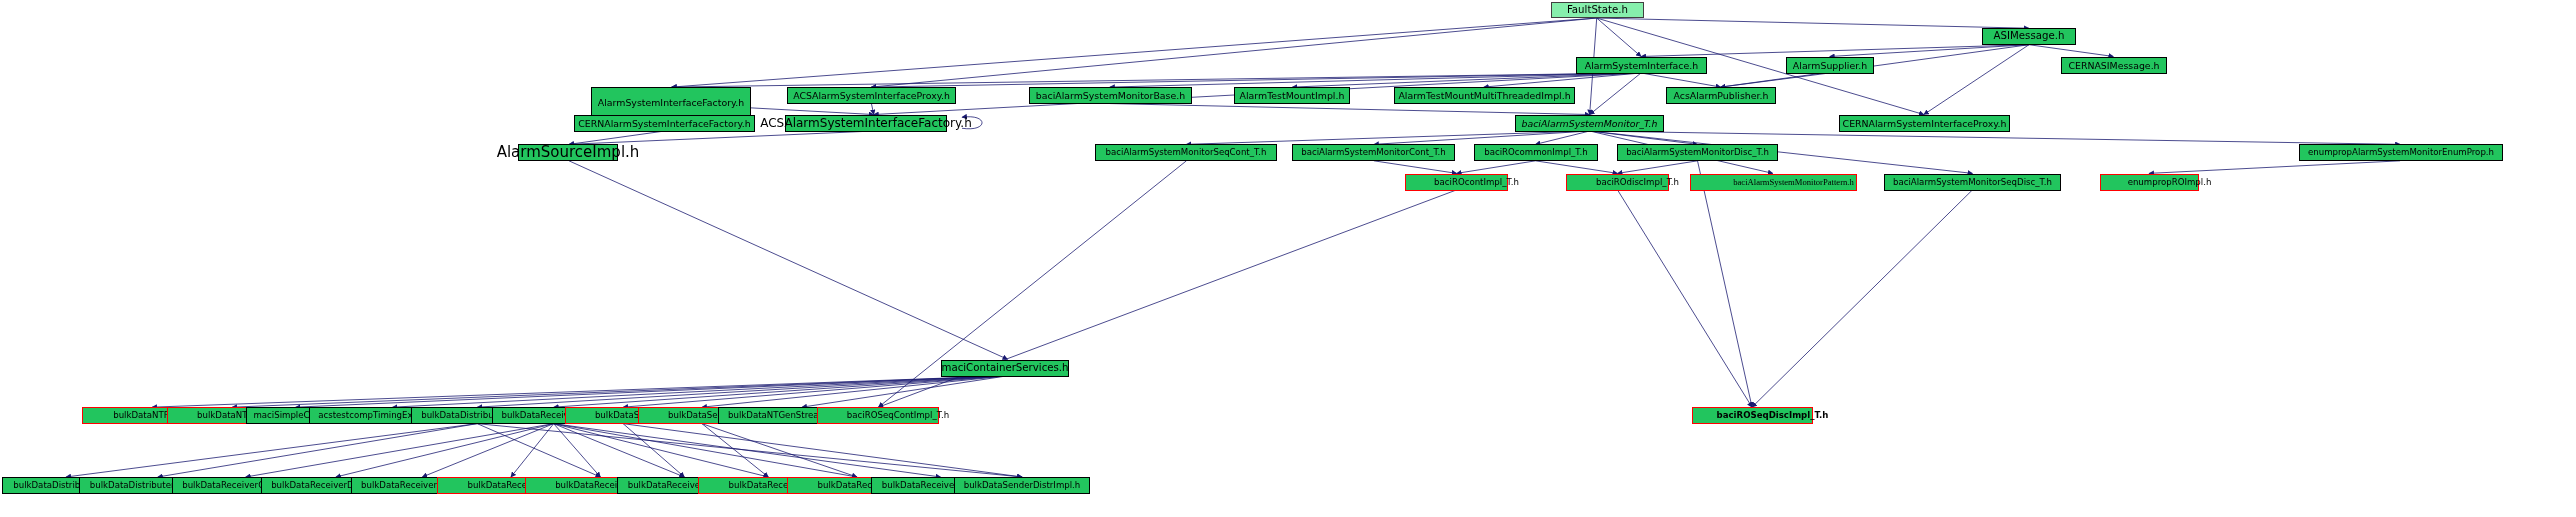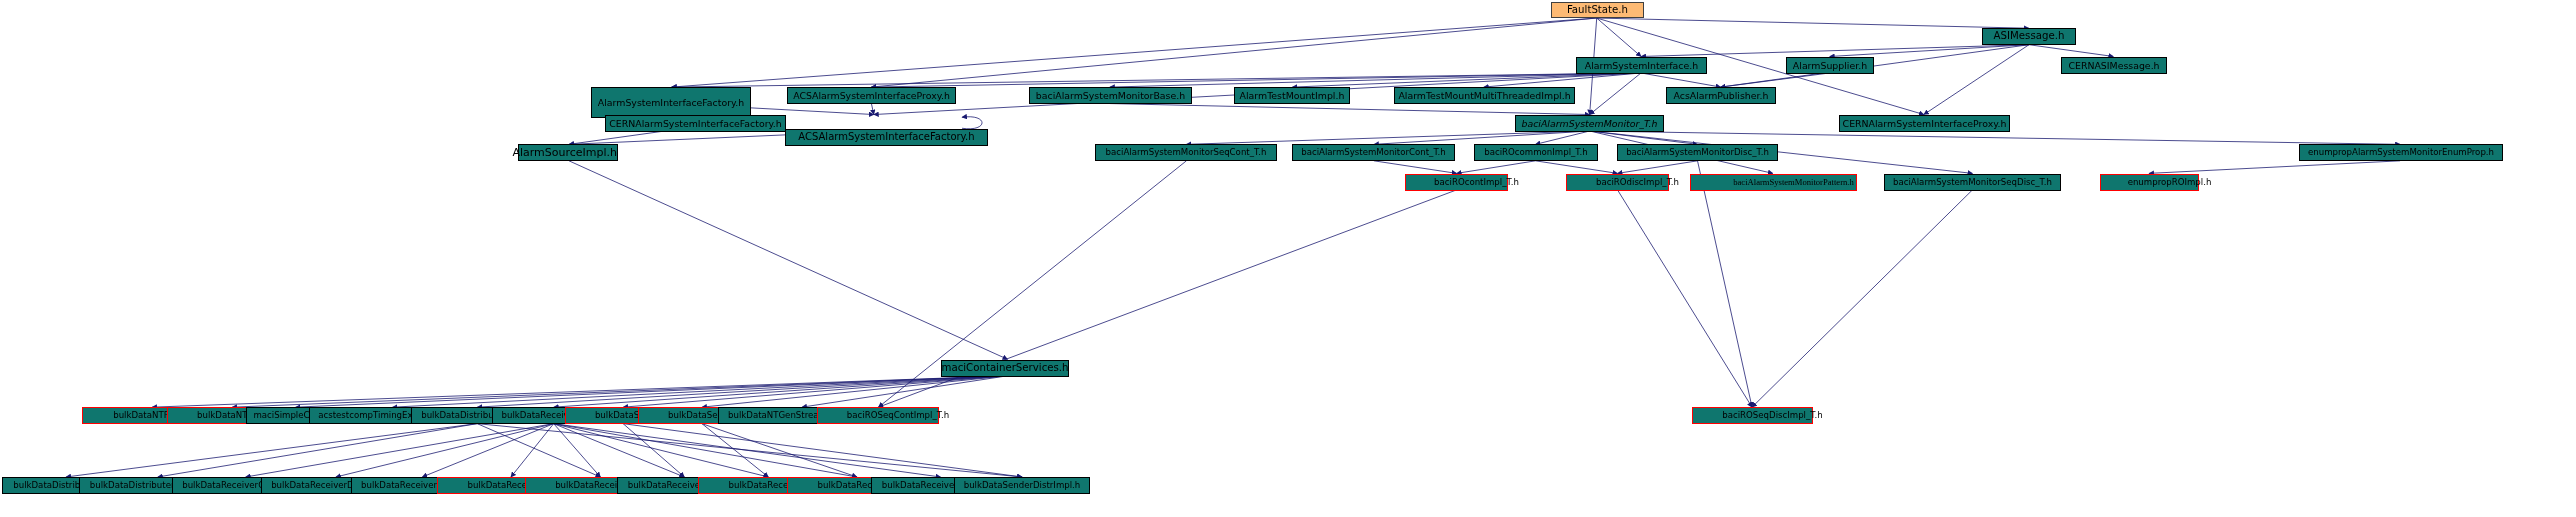--- a/index.html
+++ b/index.html
@@ -1,23 +1,23 @@
 <!DOCTYPE html>
 <html style="font-size:12.6px"><head>
 <meta charset="utf-8">
 <style>
   html,body{margin:0;padding:0;background:#ffffff;}
   body{font-family:"DejaVu Sans","Liberation Sans",sans-serif;}
   #graph-wrap{position:relative;width:2576px;height:517px;background:#fff;overflow:hidden;}
   svg#edges{position:absolute;left:0;top:0;width:2576px;height:517px;}
   .node{position:absolute;box-sizing:border-box;display:flex;align-items:center;justify-content:center;
-        background:#0f766e;border:0.8px solid #1a1a6e;color:#000;white-space:nowrap;}
+        background:#22c55e;border:0.8px solid #1a1a6e;color:#000;white-space:nowrap;}
   .node.black{border-color:#000000;}
   .node.red{border-color:#ff0000;padding-left:40px;}
-  .node.root{background:#fdba74;border-color:#404040;}
+  .node.root{background:#86efac;border-color:#404040;}
   .node span{display:block;line-height:1;}
 </style>
 </head>
 <body>
 
 <div id="graph-wrap">
   <svg id="edges" xmlns="http://www.w3.org/2000/svg" viewBox="0 0 3281 659" width="2576" height="517">
     <defs>
       <marker id="arrow" viewBox="0 0 10 10" refX="9" refY="5" markerWidth="7" markerHeight="7" orient="auto-start-reverse">
         <path d="M 0 0 L 10 5 L 0 10 z" fill="#191970"></path>
@@ -124,33 +124,33 @@
       </div>
       <div class="node black" style="left: 1234px; top: 87px; width: 116px; height: 16.5px; font-size: 9.4px;">
         <span>AlarmTestMountImpl.h</span>
       </div>
       <div class="node black" style="left: 1394px; top: 87px; width: 181px; height: 16.5px; font-size: 9.4px;">
         <span>AlarmTestMountMultiThreadedImpl.h</span>
       </div>
       <div class="node black" style="left: 1666px; top: 87px; width: 110px; height: 16.5px; font-size: 9.4px;">
         <span>AcsAlarmPublisher.h</span>
       </div>
-      <div class="node black" style="left: 574px; top: 115px; width: 181px; height: 16.5px; font-size: 9.4px; margin-left: 31px;">
+      <div class="node black" style="left: 574px; top: 115px; width: 181px; height: 16.5px; font-size: 9.4px;">
         <span>CERNAlarmSystemInterfaceFactory.h</span>
       </div>
-      <div class="node black" style="left: 785px; top: 129px; width: 203px; height: 16.5px; font-size: 10px;">
+      <div class="node black" style="left: 785px; top: 115px; width: 162px; height: 16.5px; font-size: 12px;">
         <span>ACSAlarmSystemInterfaceFactory.h</span>
       </div>
       <div class="node black" style="left: 1515px; top: 115px; width: 149px; height: 16.5px; font-size: 9.4px; font-style: italic;">
         <span>baciAlarmSystemMonitor_T.h</span>
       </div>
       <div class="node black" style="left: 1839px; top: 115px; width: 171px; height: 16.5px; font-size: 9.4px;">
         <span>CERNAlarmSystemInterfaceProxy.h</span>
       </div>
-      <div class="node black" style="left: 518px; top: 144px; width: 100px; height: 16.5px; font-size: 11px; justify-content: flex-end;">
+      <div class="node black" style="left: 518px; top: 144px; width: 100px; height: 16.5px; font-size: 15px;">
         <span>AlarmSourceImpl.h</span>
       </div>
       <div class="node black" style="left: 1095px; top: 144px; width: 182px; height: 16.5px; font-size: 8.6px;">
         <span>baciAlarmSystemMonitorSeqCont_T.h</span>
       </div>
       <div class="node black" style="left: 1292px; top: 144px; width: 163px; height: 16.5px; font-size: 8.6px;">
         <span>baciAlarmSystemMonitorCont_T.h</span>
       </div>
       <div class="node black" style="left: 1474px; top: 144px; width: 124px; height: 16.5px; font-size: 8.6px;">
         <span>baciROcommonImpl_T.h</span>
@@ -202,21 +202,21 @@
       </div>
       <div class="node red" style="left: 638px; top: 407px; width: 128px; height: 16.5px; font-size: 8.6px;">
         <span>bulkDataSendRecvImpl.h</span>
       </div>
       <div class="node black" style="left: 718px; top: 407px; width: 166px; height: 16.5px; font-size: 8.6px;">
         <span>bulkDataNTGenStreamerThread.h</span>
       </div>
       <div class="node red" style="left: 817px; top: 407px; width: 122px; height: 16.5px; font-size: 8.6px; text-align: right;">
         <span>baciROSeqContImpl_T.h</span>
       </div>
-      <div class="node red" style="left: 1692px; top: 407px; width: 121px; height: 16.5px; font-size: 8.6px;">
+      <div class="node red" style="left: 1692px; top: 407px; width: 121px; height: 16.5px; font-size: 8.6px; font-weight: bold;">
         <span>baciROSeqDiscImpl_T.h</span>
       </div>
       <div class="node black" style="left: 2.4px; top: 477px; width: 126px; height: 16.5px; font-size: 8.6px;">
         <span>bulkDataDistributerCb.h</span>
       </div>
       <div class="node black" style="left: 79px; top: 477px; width: 157px; height: 16.5px; font-size: 8.6px;">
         <span>bulkDataDistributerStreamCb.h</span>
       </div>
       <div class="node black" style="left: 172px; top: 477px; width: 146px; height: 16.5px; font-size: 8.6px;">
         <span>bulkDataReceiverCbThread.h</span>

